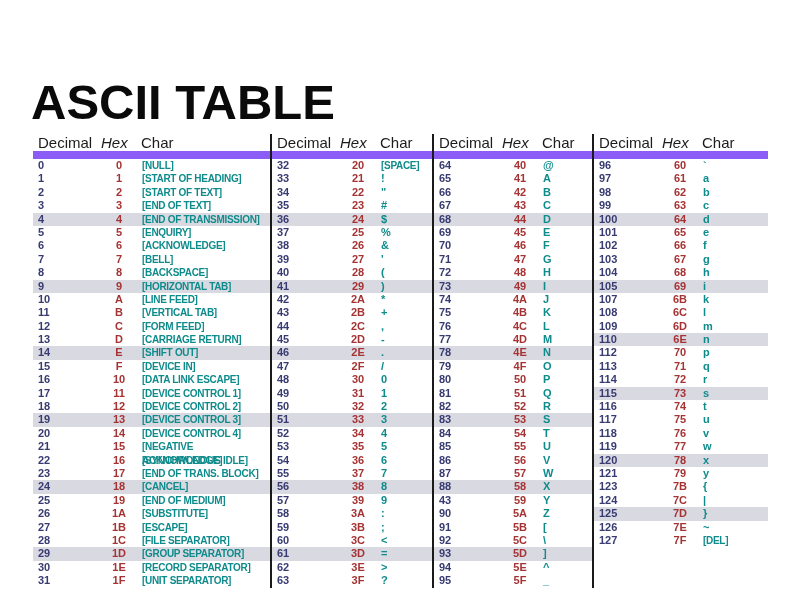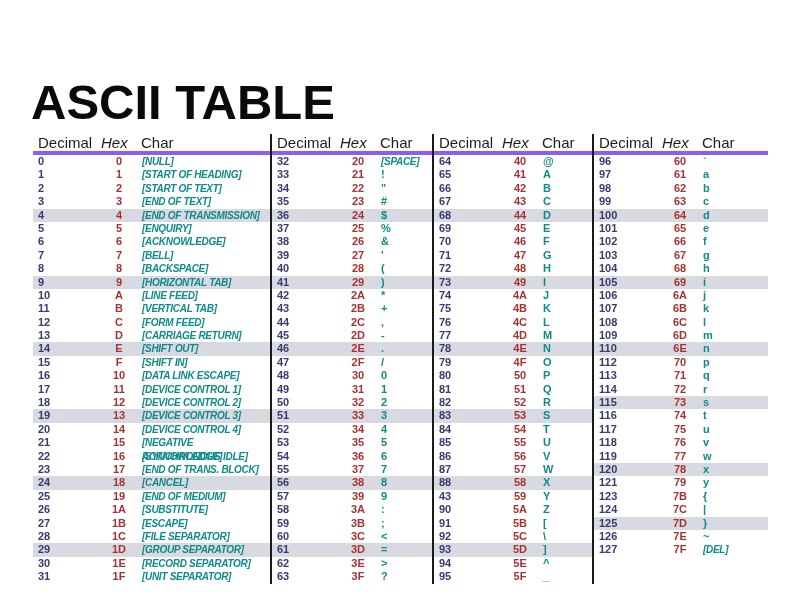--- a/index.html
+++ b/index.html
@@ -7,31 +7,31 @@
   #page{position:relative;width:800px;height:600px;background:#fff;margin-top:36px;}
   .title{position:absolute;left:31px;top:42px;font-size:49px;font-weight:900;
     color:#0a0a0a;letter-spacing:0px;line-height:1;white-space:nowrap;}
   .table{position:absolute;left:33px;top:98px;width:735px;display:flex;align-items:stretch;}
   .group{box-sizing:border-box;}
   .group.g0{width:237px;}
   .group.g1{width:162px;border-left:2px solid #1a1a1a;}
   .group.g2{width:160px;border-left:2px solid #1a1a1a;}
   .group.g3{width:176px;border-left:2px solid #1a1a1a;}
   .ghead{display:grid;grid-template-columns:66px 40px 1fr;height:17px;
-    border-bottom:4px solid #8b5cf6;font-size:15px;color:#1c1c1c;line-height:17px;}
+    border-bottom:8px solid #8b5cf6;font-size:15px;color:#1c1c1c;line-height:17px;}
   .ghead .h-dec{padding-left:5px;}
   .ghead .h-hex{padding-left:2px;font-style:italic;}
   .ghead .h-chr{padding-left:2px;}
   .row{display:grid;grid-template-columns:66px 40px 1fr;height:13.4px;line-height:13.4px;
     font-size:11px;font-weight:bold;}
   .row.hl{background:var(--hl,#d9d9e2);}
   .dec{color:var(--dec,#383b72);padding-left:5px;}
   .hex{color:var(--hex,#a63333);text-align:center;}
   .chr{color:var(--chr,#0f8b8b);padding-left:3px;}
-  .chr.ctrl{font-style:italic;font-size:10px;letter-spacing:-0.3px;}
+  .chr.ctrl{font-size:10px;letter-spacing:-0.3px;}
   [data-name]{cursor:default;}
 </style>
 </head>
 <body>
 
 <div id="page" data-name="ascii-table-page">
   <div class="title" data-name="page-title">ASCII TABLE</div>
 
   <div class="table" data-name="ascii-table">
     <div class="group g0" data-name="column-group-0-31">
@@ -112,21 +112,21 @@
             <span class="chr ctrl" data-name="char-cell">[CARRIAGE RETURN]</span>
           </div>
           <div class="row hl" data-name="table-row">
             <span class="dec" data-name="decimal-cell">14</span>
             <span class="hex" data-name="hex-cell">E</span>
             <span class="chr ctrl" data-name="char-cell">[SHIFT OUT]</span>
           </div>
           <div class="row" data-name="table-row">
             <span class="dec" data-name="decimal-cell">15</span>
             <span class="hex" data-name="hex-cell">F</span>
-            <span class="chr ctrl" data-name="char-cell">[SHIFT IN]</span>
+            <span class="chr ctrl" data-name="char-cell">[DEVICE IN]</span>
           </div>
           <div class="row" data-name="table-row">
             <span class="dec" data-name="decimal-cell">16</span>
             <span class="hex" data-name="hex-cell">10</span>
             <span class="chr ctrl" data-name="char-cell">[DATA LINK ESCAPE]</span>
           </div>
           <div class="row" data-name="table-row">
             <span class="dec" data-name="decimal-cell">17</span>
             <span class="hex" data-name="hex-cell">11</span>
             <span class="chr ctrl" data-name="char-cell">[DEVICE CONTROL 1]</span>
@@ -592,25 +592,20 @@
             <span class="dec" data-name="decimal-cell">104</span>
             <span class="hex" data-name="hex-cell">68</span>
             <span class="chr" data-name="char-cell">h</span>
           </div>
           <div class="row hl" data-name="table-row">
             <span class="dec" data-name="decimal-cell">105</span>
             <span class="hex" data-name="hex-cell">69</span>
             <span class="chr" data-name="char-cell">i</span>
           </div>
           <div class="row" data-name="table-row">
-            <span class="dec" data-name="decimal-cell">106</span>
-            <span class="hex" data-name="hex-cell">6A</span>
-            <span class="chr" data-name="char-cell">j</span>
-          </div>
-          <div class="row" data-name="table-row">
             <span class="dec" data-name="decimal-cell">107</span>
             <span class="hex" data-name="hex-cell">6B</span>
             <span class="chr" data-name="char-cell">k</span>
           </div>
           <div class="row" data-name="table-row">
             <span class="dec" data-name="decimal-cell">108</span>
             <span class="hex" data-name="hex-cell">6C</span>
             <span class="chr" data-name="char-cell">l</span>
           </div>
           <div class="row" data-name="table-row">

